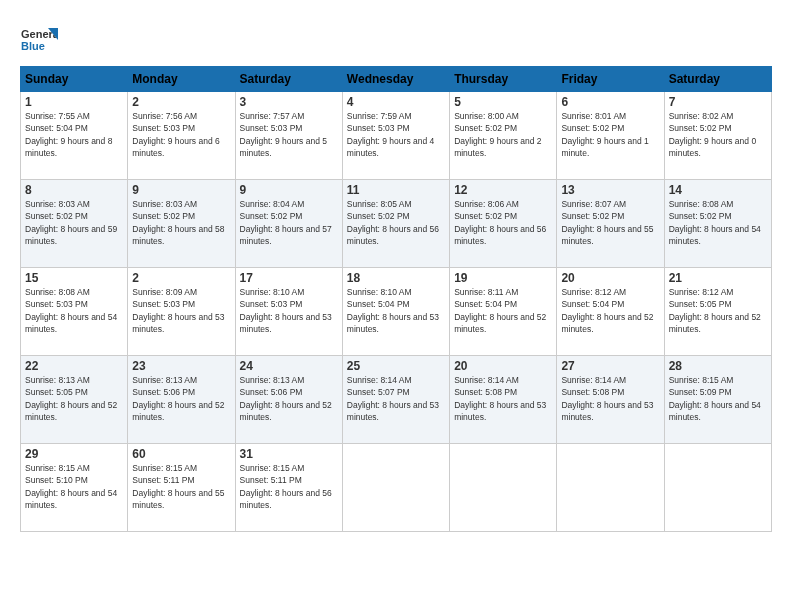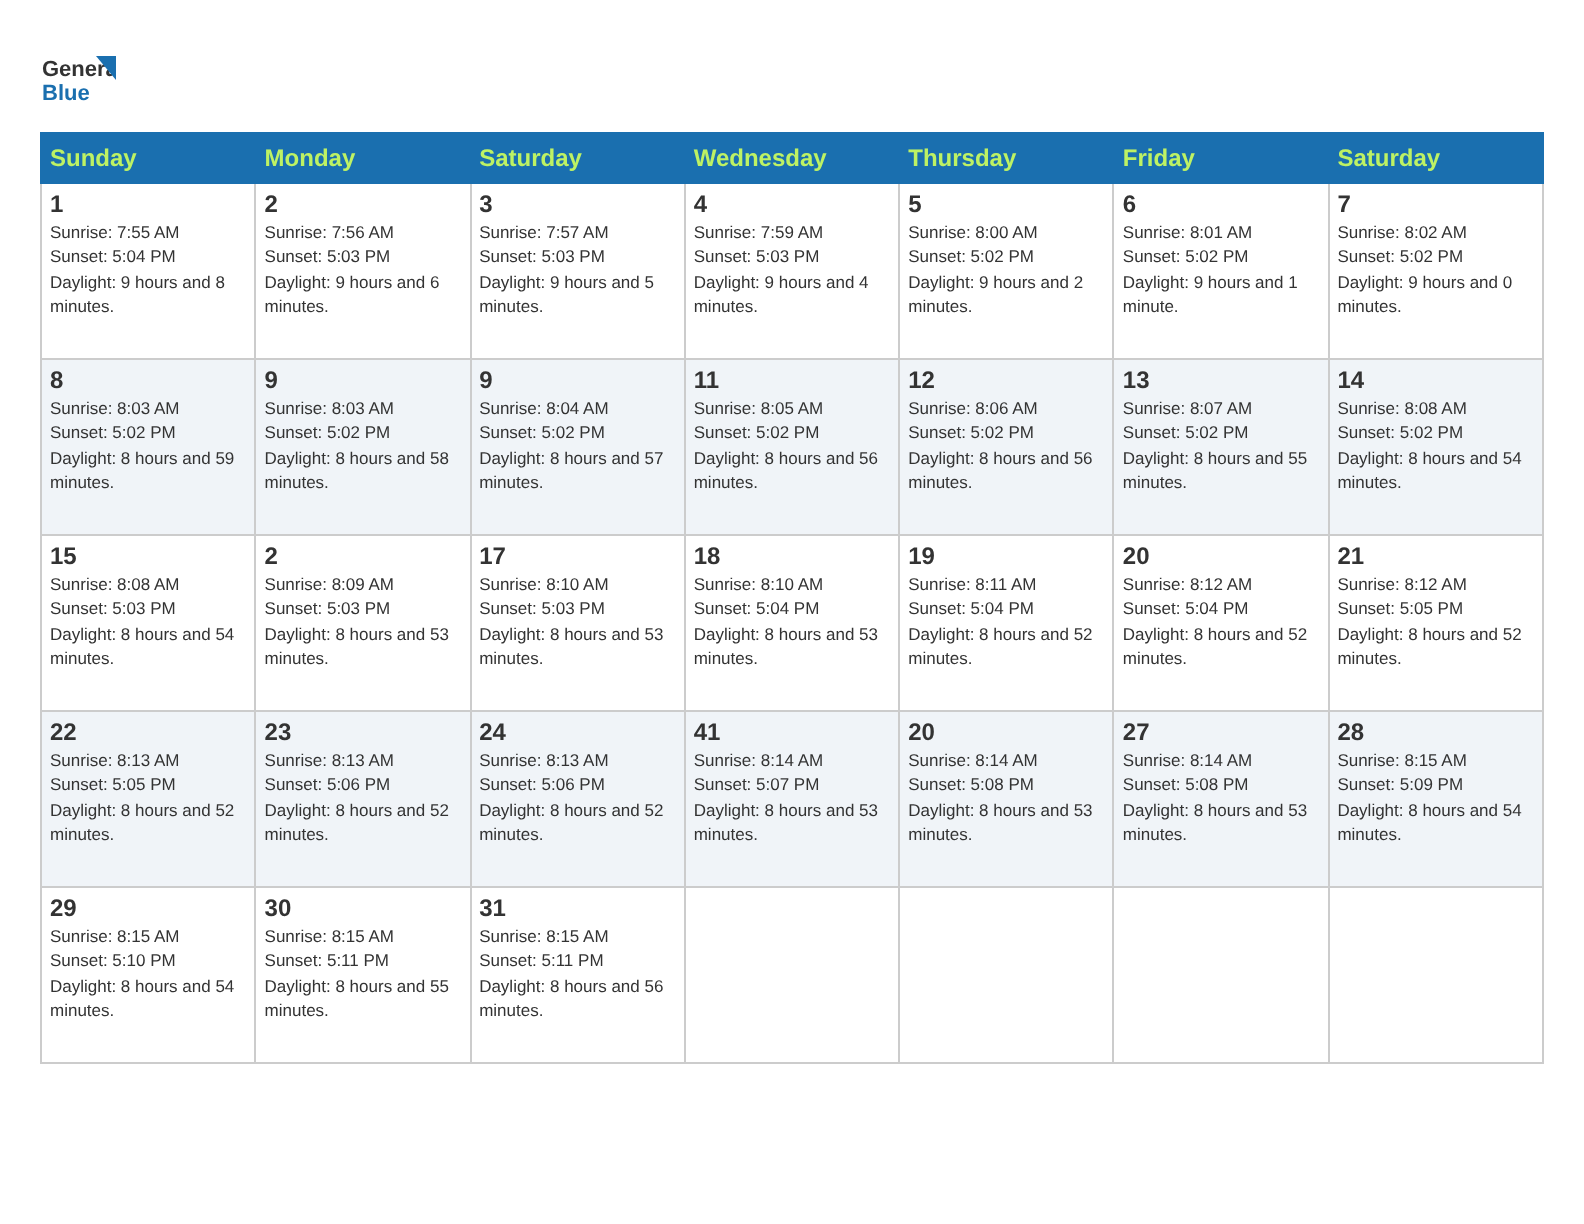--- a/index.html
+++ b/index.html
@@ -40,21 +40,21 @@
       font-size: 15px;
       color: #555;
     }
     .calendar {
       width: 100%;
       border-collapse: collapse;
       table-layout: fixed;
     }
     .calendar thead tr th {
       background: #1a6faf;
-      color: #bef264;
+      color: #000000;
       font-size: 12px;
       font-weight: bold;
       padding: 5px 4px;
       text-align: left;
       border: 1px solid #1a6faf;
     }
     .calendar tbody tr td {
       vertical-align: top;
       border: 1px solid #ccc;
       padding: 3px 4px;
@@ -213,21 +213,21 @@
           </td>
           <td>
             <span class="day-num">23</span>
             <div class="day-info">Sunrise: 8:13 AM<br>Sunset: 5:06 PM<br>Daylight: 8 hours and 52 minutes.</div>
           </td>
           <td>
             <span class="day-num">24</span>
             <div class="day-info">Sunrise: 8:13 AM<br>Sunset: 5:06 PM<br>Daylight: 8 hours and 52 minutes.</div>
           </td>
           <td>
-            <span class="day-num">41</span>
+            <span class="day-num">25</span>
             <div class="day-info">Sunrise: 8:14 AM<br>Sunset: 5:07 PM<br>Daylight: 8 hours and 53 minutes.</div>
           </td>
           <td>
             <span class="day-num">20</span>
             <div class="day-info">Sunrise: 8:14 AM<br>Sunset: 5:08 PM<br>Daylight: 8 hours and 53 minutes.</div>
           </td>
           <td>
             <span class="day-num">27</span>
             <div class="day-info">Sunrise: 8:14 AM<br>Sunset: 5:08 PM<br>Daylight: 8 hours and 53 minutes.</div>
           </td>
@@ -235,21 +235,21 @@
             <span class="day-num">28</span>
             <div class="day-info">Sunrise: 8:15 AM<br>Sunset: 5:09 PM<br>Daylight: 8 hours and 54 minutes.</div>
           </td>
         </tr>
         <tr>
           <td>
             <span class="day-num">29</span>
             <div class="day-info">Sunrise: 8:15 AM<br>Sunset: 5:10 PM<br>Daylight: 8 hours and 54 minutes.</div>
           </td>
           <td>
-            <span class="day-num">30</span>
+            <span class="day-num">60</span>
             <div class="day-info">Sunrise: 8:15 AM<br>Sunset: 5:11 PM<br>Daylight: 8 hours and 55 minutes.</div>
           </td>
           <td>
             <span class="day-num">31</span>
             <div class="day-info">Sunrise: 8:15 AM<br>Sunset: 5:11 PM<br>Daylight: 8 hours and 56 minutes.</div>
           </td>
           <td class="empty-cell"></td>
           <td class="empty-cell"></td>
           <td class="empty-cell"></td>
           <td class="empty-cell"></td>

